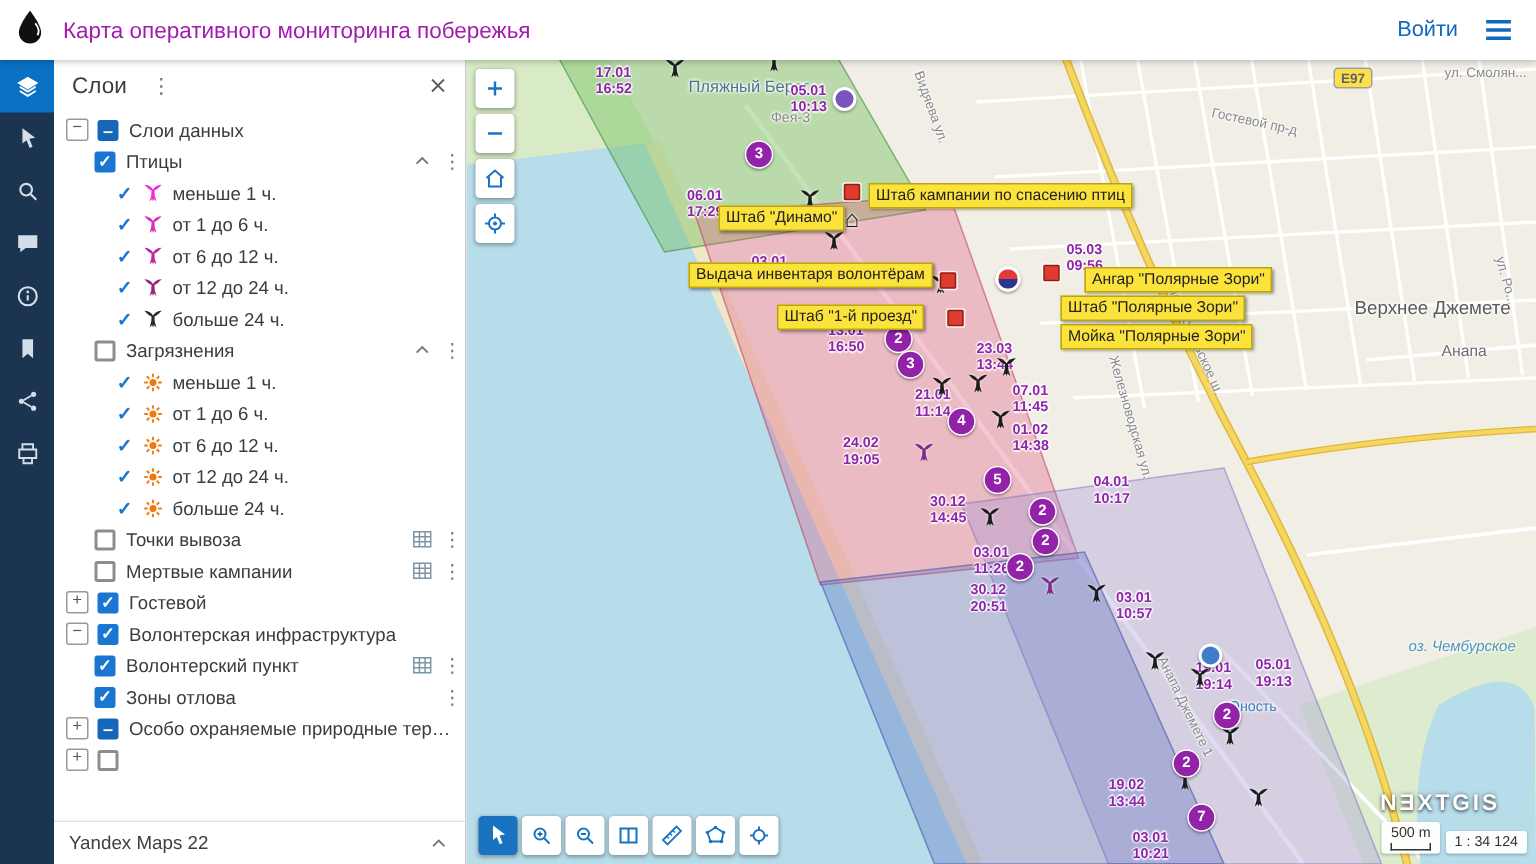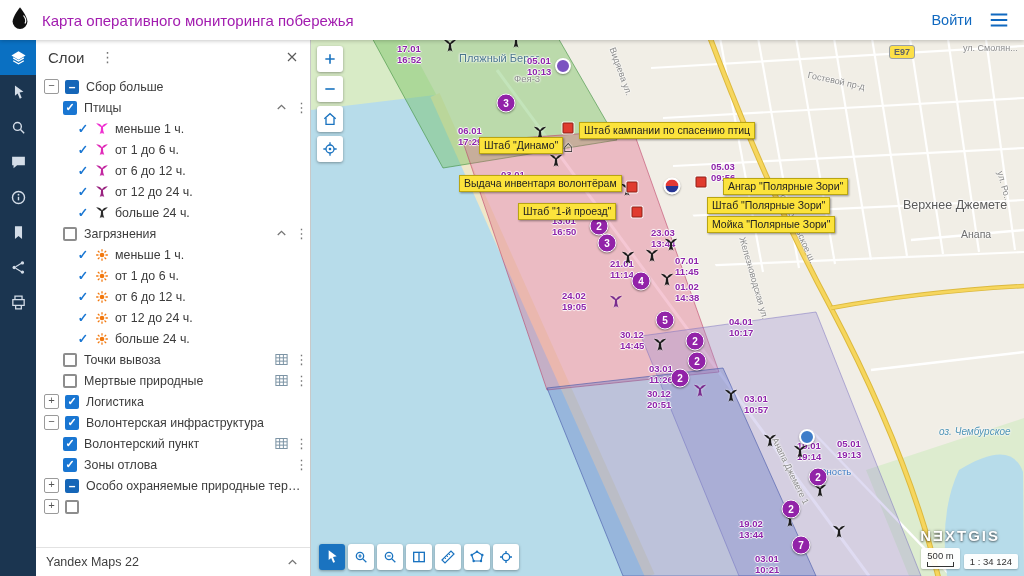--- a/index.html
+++ b/index.html
@@ -190,21 +190,21 @@
         <span class="ph-close">
           <svg viewBox="0 0 24 24">
               <path d="M6 6l12 12M18 6L6 18" stroke="currentColor" stroke-width="1.8" fill="none"></path>
             </svg>
         </span>
       </div>
       <div class="tree">
           <div class="tree-row lvl0">
             <span class="expander">−</span>
             <span class="cb ind">–</span>
-            <span class="tl">Сбор больше</span>
+            <span class="tl">Слои данных</span>
           </div>
           <div class="tree-row lvl1">
             <span class="cb checked">✓</span>
             <span class="tl">Птицы</span>
             <span class="chv">
               <svg viewBox="0 0 24 24">
                 <path d="M6 14.5L12 8.5 18 14.5" fill="none" stroke="currentColor" stroke-width="2"></path>
               </svg>
             </span>
             <span class="kb">⋮</span>
@@ -320,33 +320,33 @@
             <span class="ti">
               <svg viewBox="0 0 24 24">
                 <rect x="3" y="4" width="18" height="16" fill="none" stroke="currentColor" stroke-width="1.6"></rect>
                 <path d="M3 9.3h18M3 14.6h18M9 4v16M15 4v16" stroke="currentColor" stroke-width="1.6"></path>
               </svg>
             </span>
             <span class="kb">⋮</span>
           </div>
           <div class="tree-row lvl1">
             <span class="cb"></span>
-            <span class="tl">Мертвые природные</span>
+            <span class="tl">Мертвые кампании</span>
             <span class="ti">
               <svg viewBox="0 0 24 24">
                 <rect x="3" y="4" width="18" height="16" fill="none" stroke="currentColor" stroke-width="1.6"></rect>
                 <path d="M3 9.3h18M3 14.6h18M9 4v16M15 4v16" stroke="currentColor" stroke-width="1.6"></path>
               </svg>
             </span>
             <span class="kb">⋮</span>
           </div>
           <div class="tree-row lvl0">
             <span class="expander">+</span>
             <span class="cb checked">✓</span>
-            <span class="tl">Логистика</span>
+            <span class="tl">Гостевой</span>
           </div>
           <div class="tree-row lvl0">
             <span class="expander">−</span>
             <span class="cb checked">✓</span>
             <span class="tl">Волонтерская инфраструктура</span>
           </div>
           <div class="tree-row lvl1">
             <span class="cb checked">✓</span>
             <span class="tl">Волонтерский пункт</span>
             <span class="ti">

